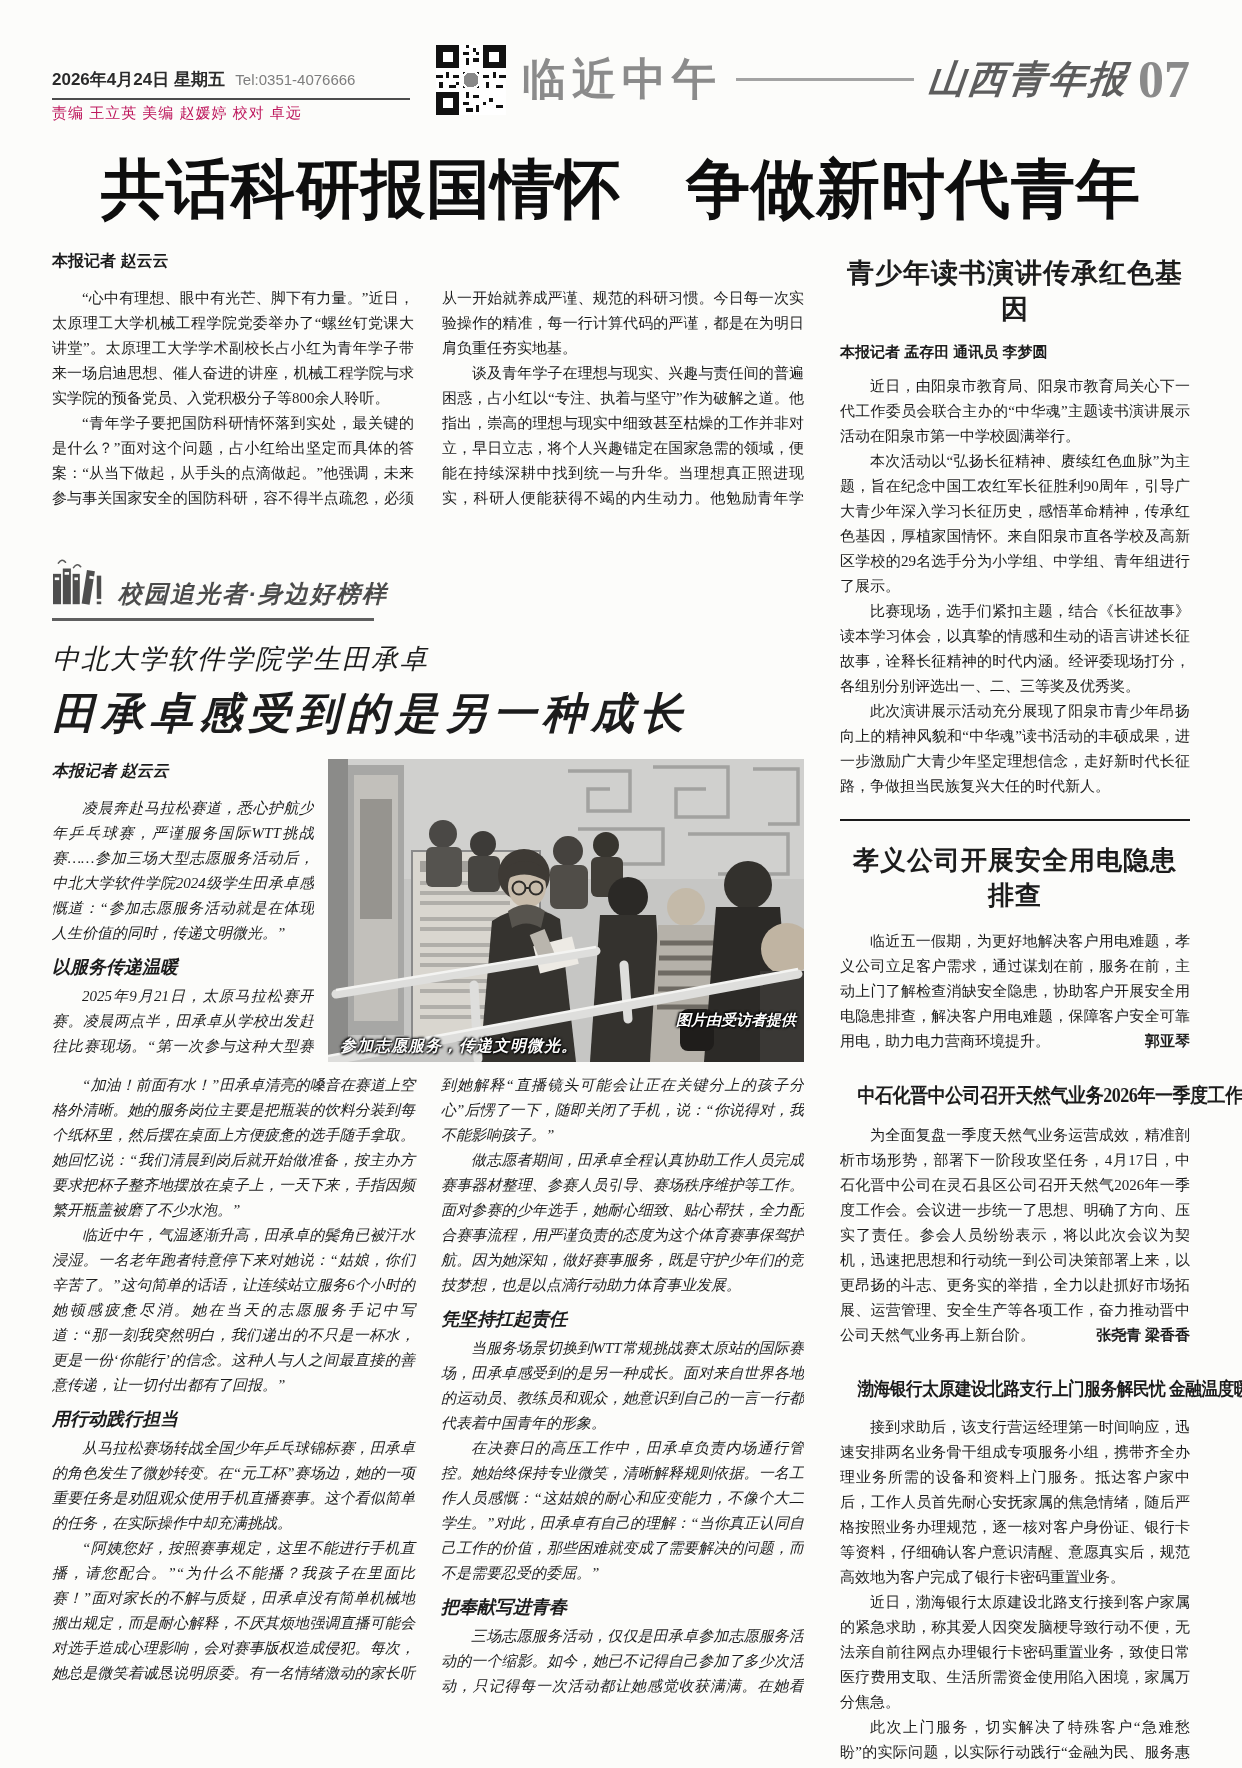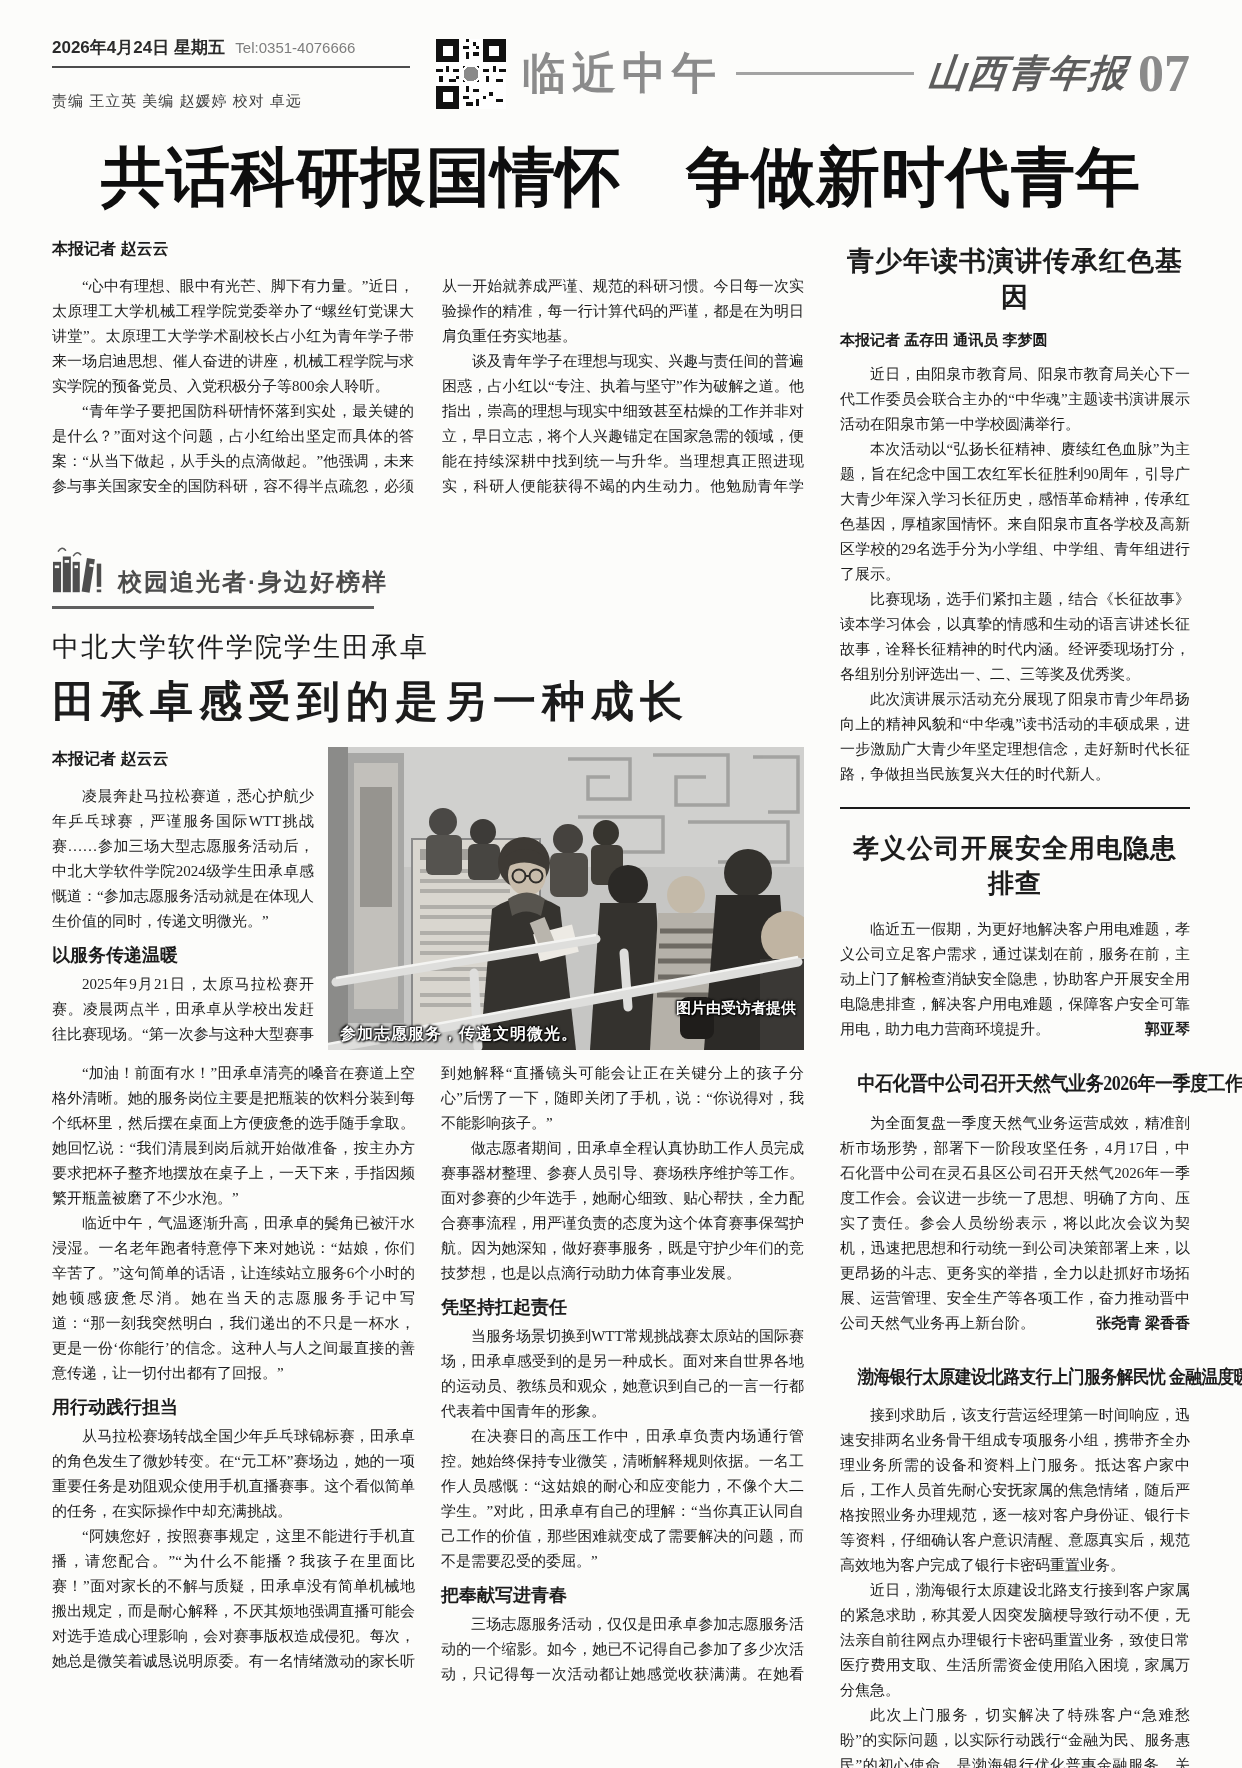--- a/index.html
+++ b/index.html
@@ -5,25 +5,25 @@
   html,body { margin:0; padding:0; background:#e6e6e3; }
   .page {
     position:relative; width:1242px; height:1768px; margin:0 auto;
     background:#fcfcfa; overflow:hidden; color:#1c1c1c;
     font-family:"Liberation Serif","DejaVu Serif",serif;
   }
   .inner { padding:36px 52px 0; }
 
   
   .header { display:flex; align-items:center; }
-  .header-left { width:358px; font-family:"Liberation Sans","DejaVu Sans",sans-serif; }
+  .header-left { width:358px; font-family:"Liberation Sans","DejaVu Sans",sans-serif;margin-top:32px; }
   .date-row { padding-bottom:7px; border-bottom:2.5px solid #4c4c4c; }
   .date { font-weight:bold; font-size:17px; color:#2a2a2a; }
   .tel { font-size:15px; color:#7d7d7d; margin-left:6px; }
-  .staff { padding-top:24px; font-size:15px; color:#404040; letter-spacing:1px; }
+  .staff { padding-top:4px; font-size:15px; color:#be185d; letter-spacing:1px; }
   .qr { width:70px; height:70px; margin-left:26px; flex:none; }
   .section-title {
     font-family:"Liberation Sans","DejaVu Sans",sans-serif;
     font-weight:bold; font-size:44px; color:#8b8b8b; letter-spacing:6px;
     margin-left:16px; white-space:nowrap;
   }
   .header-dash { flex:1; height:3px; background:#a3a3a3; margin:0 14px; }
   .masthead {
     font-size:38px; font-weight:bold; font-style:italic; color:#5d5d5d;
     transform:skewX(-6deg); white-space:nowrap; letter-spacing:2px;
@@ -44,21 +44,21 @@
   .main-col { width:752px; flex:none; }
   .rail { width:350px; flex:none; }
 
   .byline { font-family:"Liberation Sans","DejaVu Sans",sans-serif; font-weight:bold; font-size:16px; margin:2px 0 14px; }
   p.body { margin:0; font-size:15px; line-height:25px; text-align:justify; text-indent:2em; }
   .subhead { font-size:18px; font-weight:bold; margin:9px 0 5px; }
 
   .ma-body { columns:2; column-gap:28px; column-fill:auto; height:234px; overflow:hidden; }
 
   
-  .feat { margin-top:36px; }
+  .feat { margin-top:36px;font-style:italic; }
   .feat-badge-row { display:flex; align-items:flex-end; gap:14px; width:322px;
     border-bottom:3.5px solid #5f5f5f; padding-bottom:8px; }
   .feat-badge-label { font-family:"Liberation Sans","DejaVu Sans",sans-serif;
     font-weight:bold; font-size:24px; color:#4c4c4c; letter-spacing:2px; white-space:nowrap; }
   .feat-kicker { font-size:27px; margin:20px 0 2px; letter-spacing:2px; }
   .feat-title { font-size:43px; font-weight:900; letter-spacing:6px; margin:8px 0 16px; white-space:nowrap; }
   .feat-top { display:flex; gap:14px; align-items:flex-start; }
   .feat-colA { width:262px; height:303px; overflow:hidden; flex:none; }
   .feat-photo { position:relative; width:476px; height:303px; flex:none; overflow:hidden; background:#c6c6c4; }
   .photo-cap { position:absolute; font-family:"Liberation Sans","DejaVu Sans",sans-serif;

